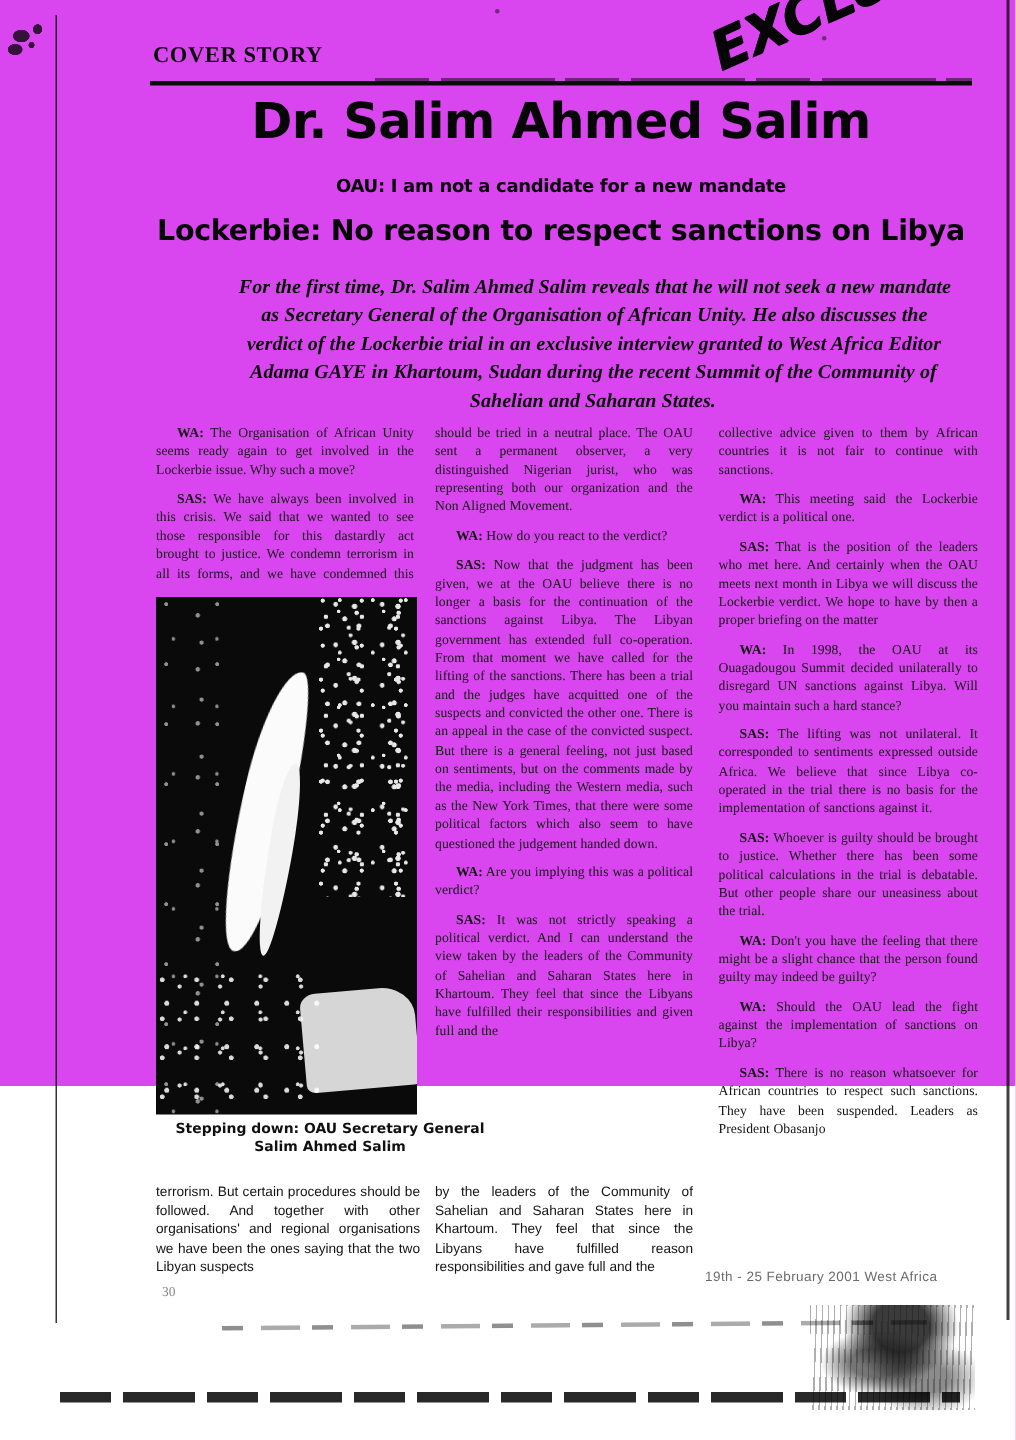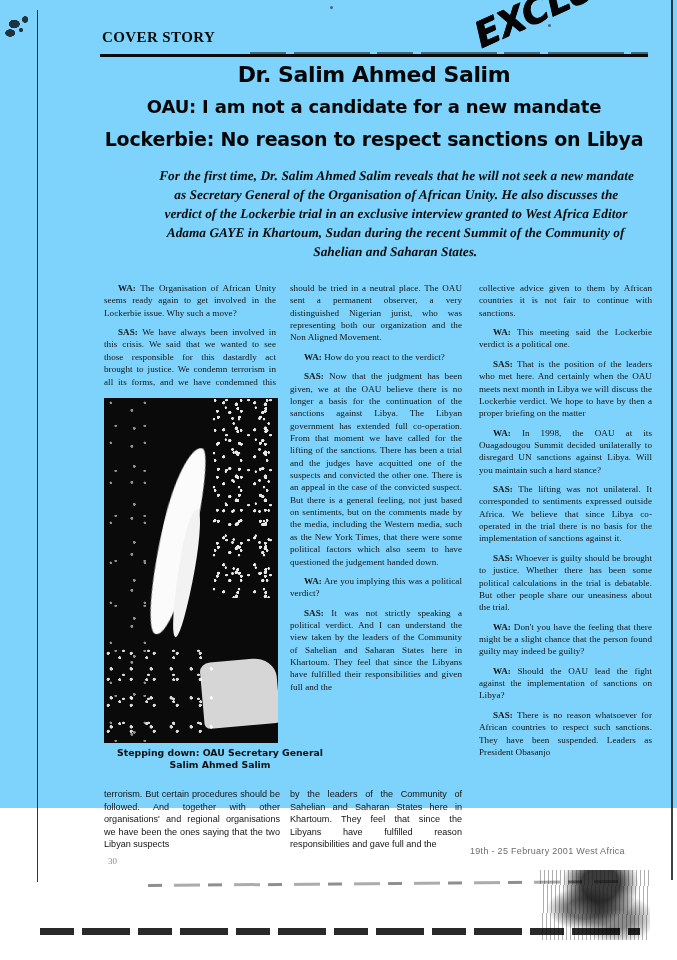--- a/index.html
+++ b/index.html
@@ -15,22 +15,22 @@
     overflow: hidden;
     font-family: "Liberation Serif", "DejaVu Serif", serif;
     color: #000;
     -webkit-font-smoothing: none;
   }
 
   
   .scan-page {
     position: absolute;
     left: 0; top: 0;
-    width: 677px; height: 808px;
-    background: #7dd3fc;
+    width: 677px; height: 724px;
+    background: #d946ef;
   }
   .page-edge-left {
     position: absolute;
     left: 37px; top: 10px;
     width: 1px; height: 872px;
     background: #111;
     opacity: .85;
   }
   .page-edge-right {
     position: absolute;
@@ -118,32 +118,32 @@
   }
 
   
   .headline-block {
     text-align: center;
     margin-top: 6px;
   }
   .headline-main {
     font-family: "DejaVu Sans", sans-serif;
     font-weight: 700;
-    font-size: 22px;
+    font-size: 33px;
     line-height: 1.04;
     letter-spacing: -0.4px;
     color: #060606;
   }
   .headline-sub {
     font-family: "DejaVu Sans", sans-serif;
     font-weight: 700;
-    font-size: 18px;
+    font-size: 12px;
     line-height: 1.12;
     letter-spacing: -0.2px;
-    margin-top: 10px;
+    margin-top: 20px;
     color: #060606;
   }
   .headline-third {
     font-family: "DejaVu Sans", sans-serif;
     font-weight: 700;
     font-size: 19px;
     line-height: 1.1;
     letter-spacing: -0.2px;
     margin-top: 12px;
     color: #060606;

